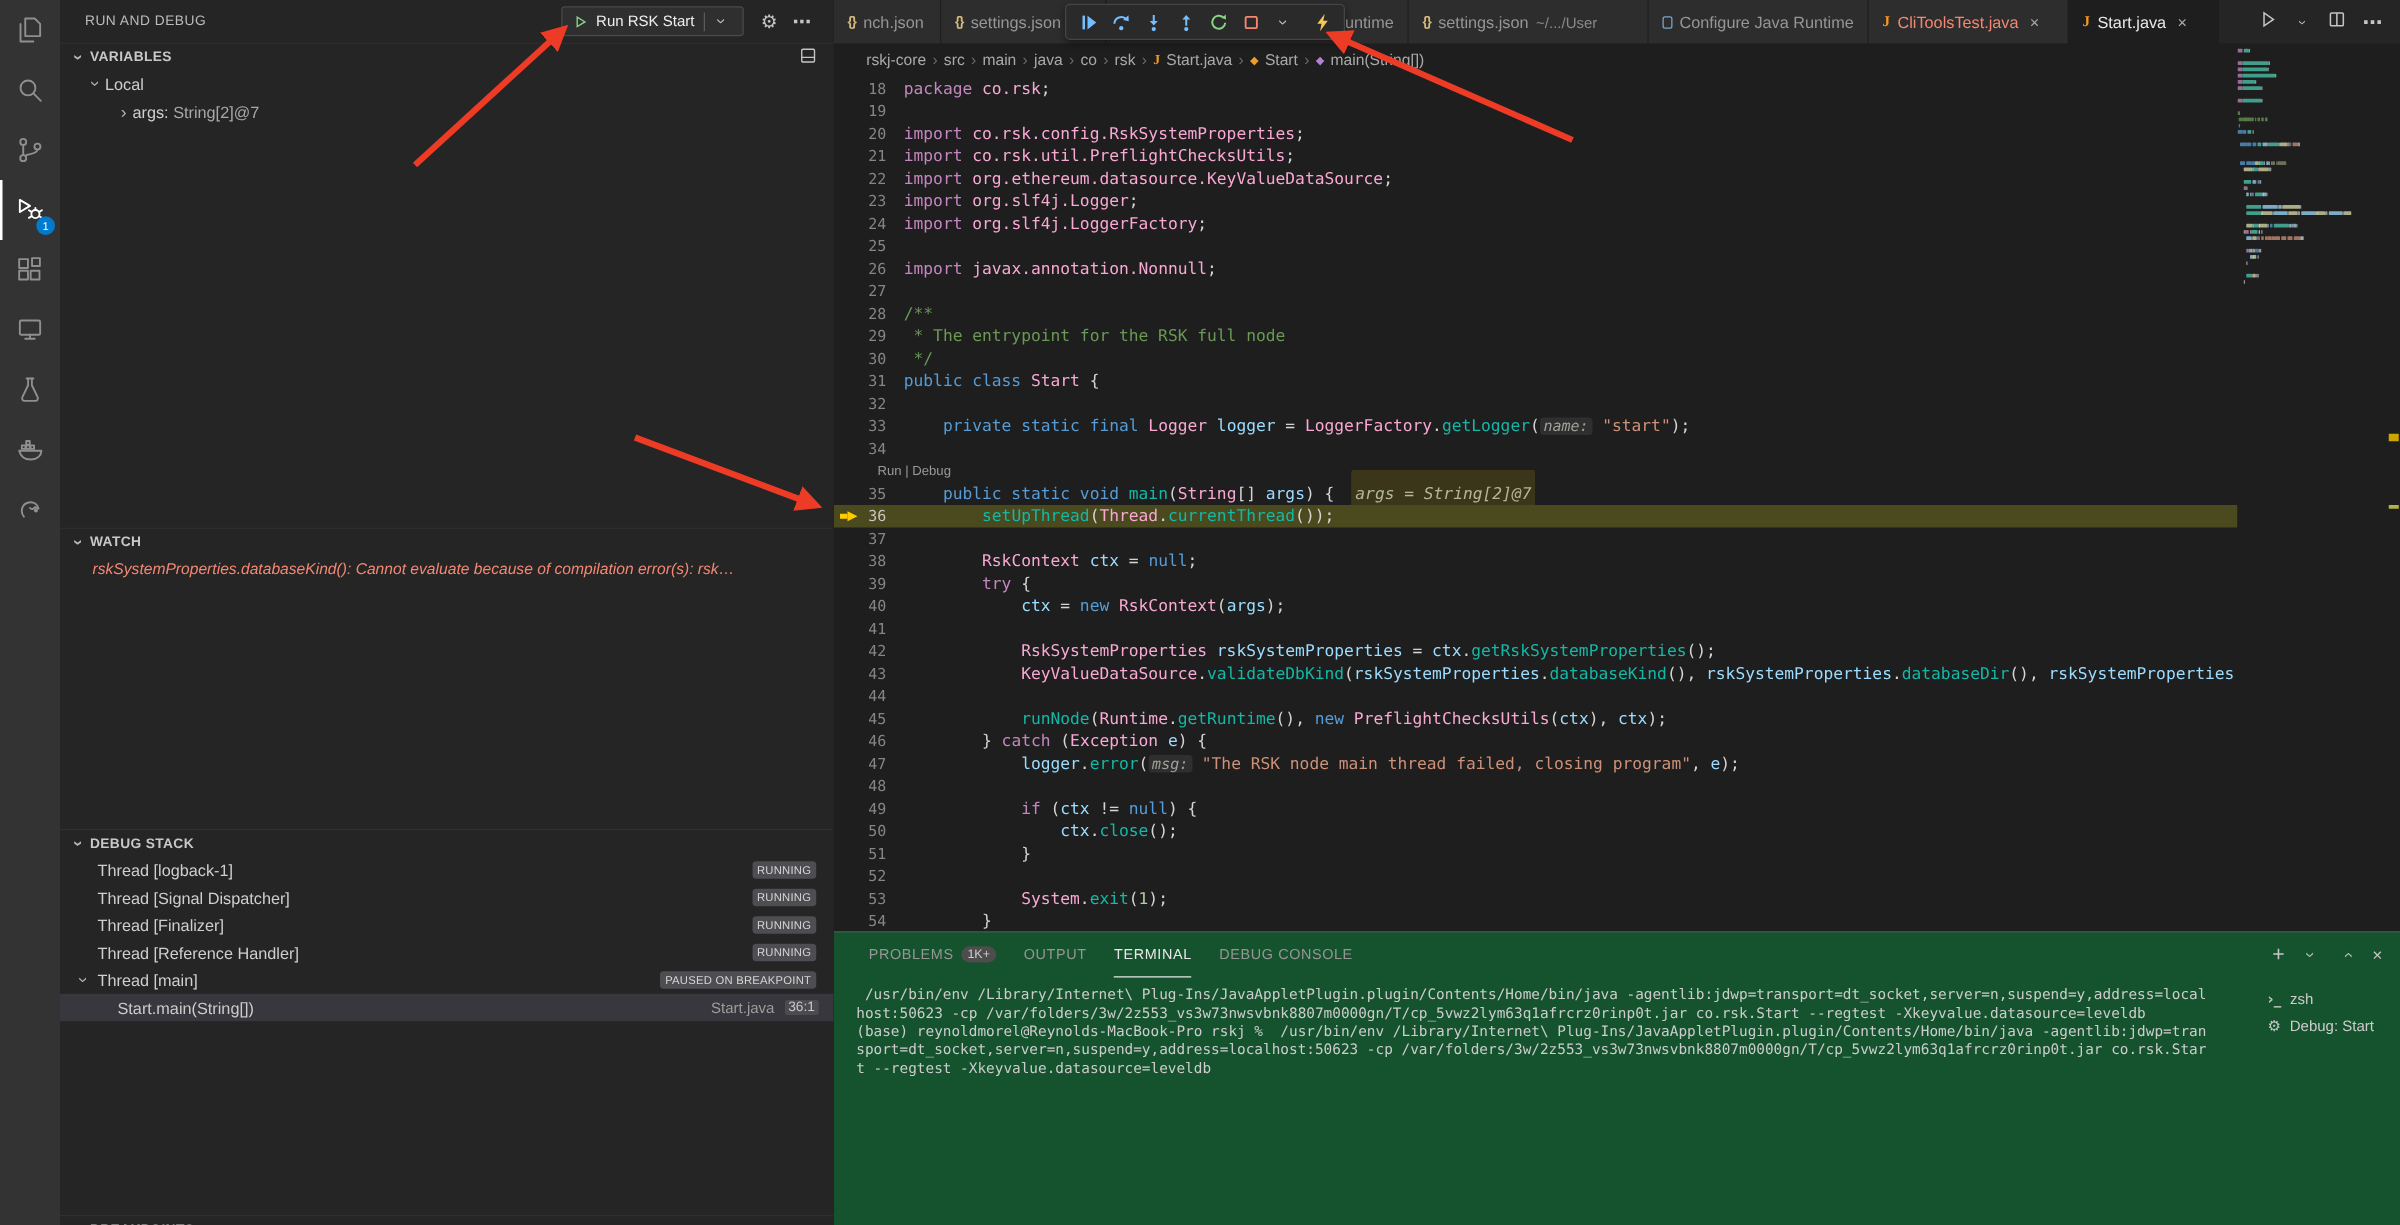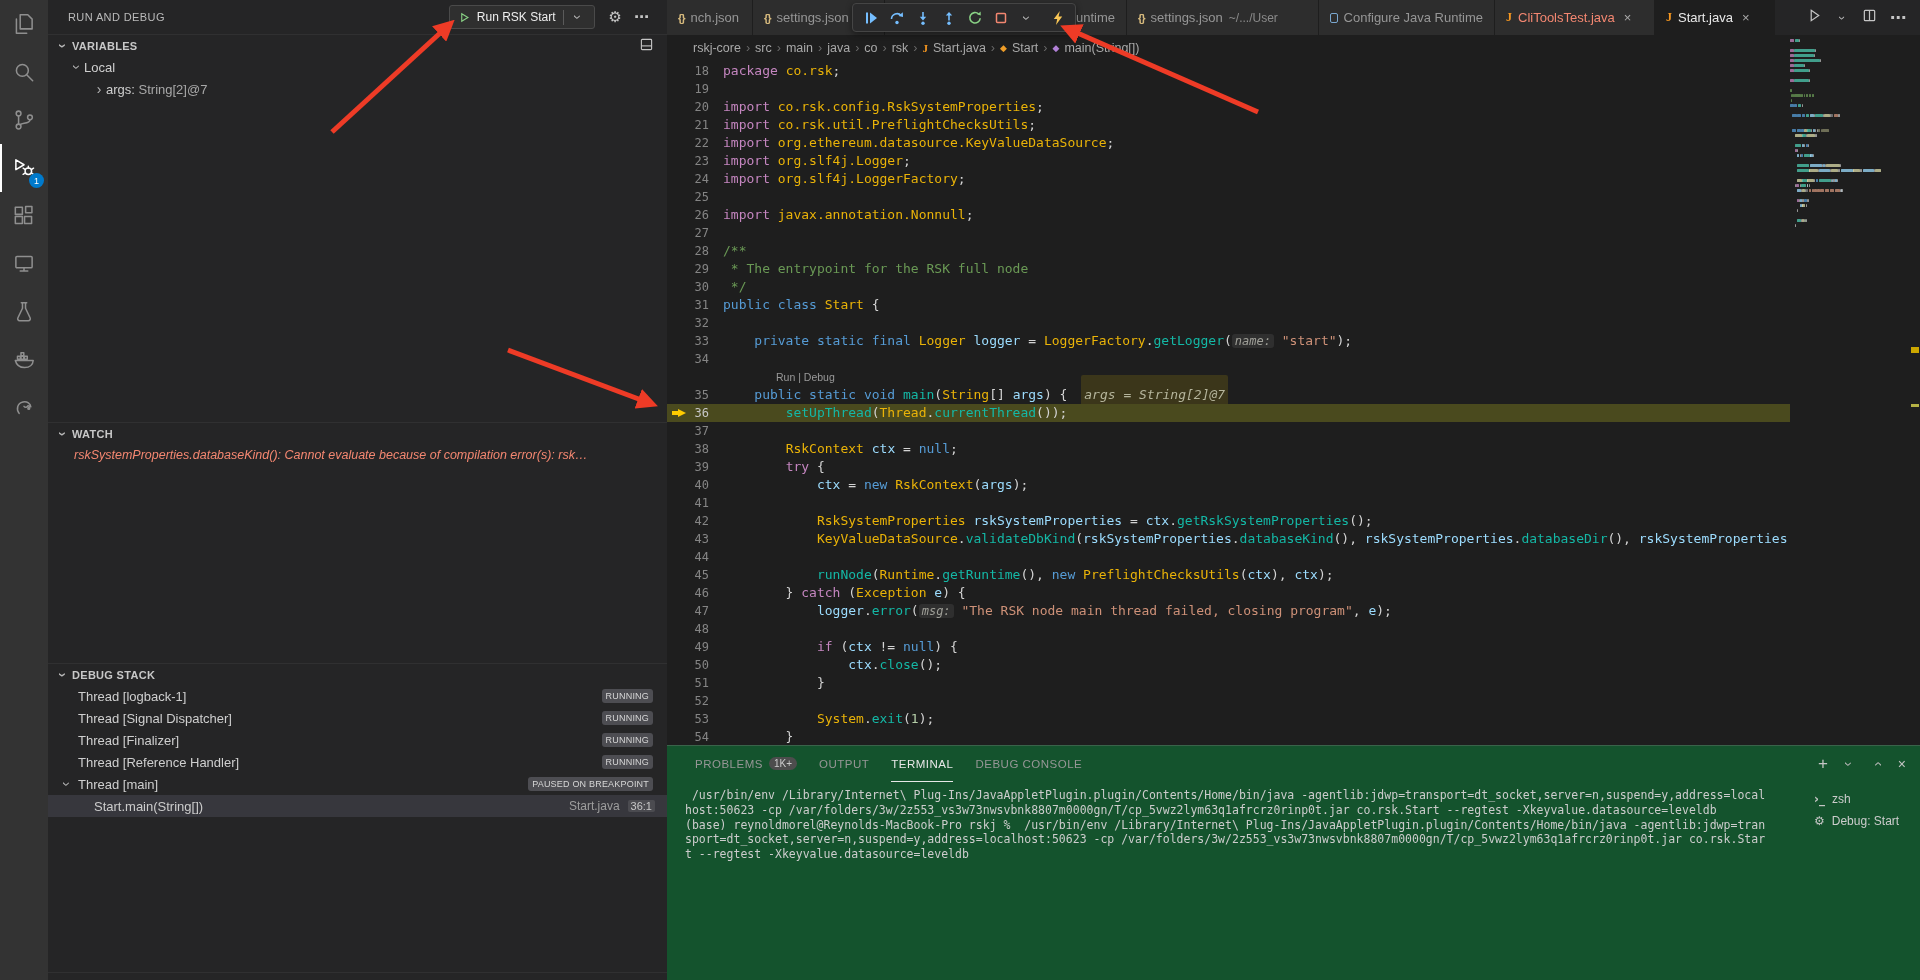--- a/index.html
+++ b/index.html
@@ -75,22 +75,22 @@
 .bc-sym.method{color:#b180d7}
 
 .code-wrap{position:absolute;top:60px;left:0;width:1123px;height:686px;overflow:hidden;font-family:"DejaVu Sans Mono",monospace;font-size:13px;padding-top:2px;background:#1e1e1e}
 .code-row{height:18px;line-height:18px;white-space:pre;position:relative}
 .code-row.current{background:#4a4a1e}
 .ln{display:inline-block;width:56px;padding-right:14px;text-align:right;color:#858585;font-size:12px}
 .code-row.current .ln{color:#c6c6c6}
 .frame-arrow{position:absolute;left:5px;top:4.5px;width:15px;height:9px}
 .frame-arrow::before{content:"";position:absolute;left:0;top:2.5px;width:6px;height:4px;background:#ffcc00}
 .frame-arrow::after{content:"";position:absolute;left:6px;top:0;width:0;height:0;border-left:8px solid #ffcc00;border-top:4.5px solid transparent;border-bottom:4.5px solid transparent}
-.lens-row .lens{margin-left:109px;font-size:10.5px;color:#999;font-family:"Liberation Sans",sans-serif}
-.tk-k{color:#569cd6}.tk-p{color:#c586c0}.tk-t{color:#eab308}.tk-m{color:#14b8a6}.tk-v{color:#9cdcfe}
+.lens-row .lens{margin-left:35px;font-size:10.5px;color:#999;font-family:"Liberation Sans",sans-serif}
+.tk-k{color:#569cd6}.tk-p{color:#c586c0}.tk-t{color:#f9a8d4}.tk-m{color:#14b8a6}.tk-v{color:#9cdcfe}
 .tk-s{color:#ce9178}.tk-c{color:#6a9955}.tk-d{color:#d4d4d4}.tk-num{color:#b5cea8}
 .tk-h{color:#a0a099;background:rgba(255,255,255,.08);border-radius:3px;font-style:italic;padding:0 3px;font-size:12px}
 .tk-iv{color:#b5b59c;background:rgba(255,220,0,.13);font-style:italic;margin-left:6px;border-radius:2px;padding:12px 3px}
 
 .minimap{position:absolute;top:38px;left:1123px;width:118px;height:240px;overflow:hidden}
 .mm-row{position:relative;height:5px}
 .mm-row span{position:absolute;top:1px;height:2.5px;border-radius:.5px;opacity:.75}
 .mm-k{background:#569cd6}.mm-p{background:#c586c0}.mm-t{background:#4ec9b0}.mm-m{background:#dcdcaa}
 .mm-v{background:#9cdcfe}.mm-s{background:#ce9178}.mm-c{background:#6a9955}.mm-d{background:#bdbdbd}
 .mm-num{background:#b5cea8}.mm-h{background:#8a8a8a}.mm-iv{background:#8a8a6a}

